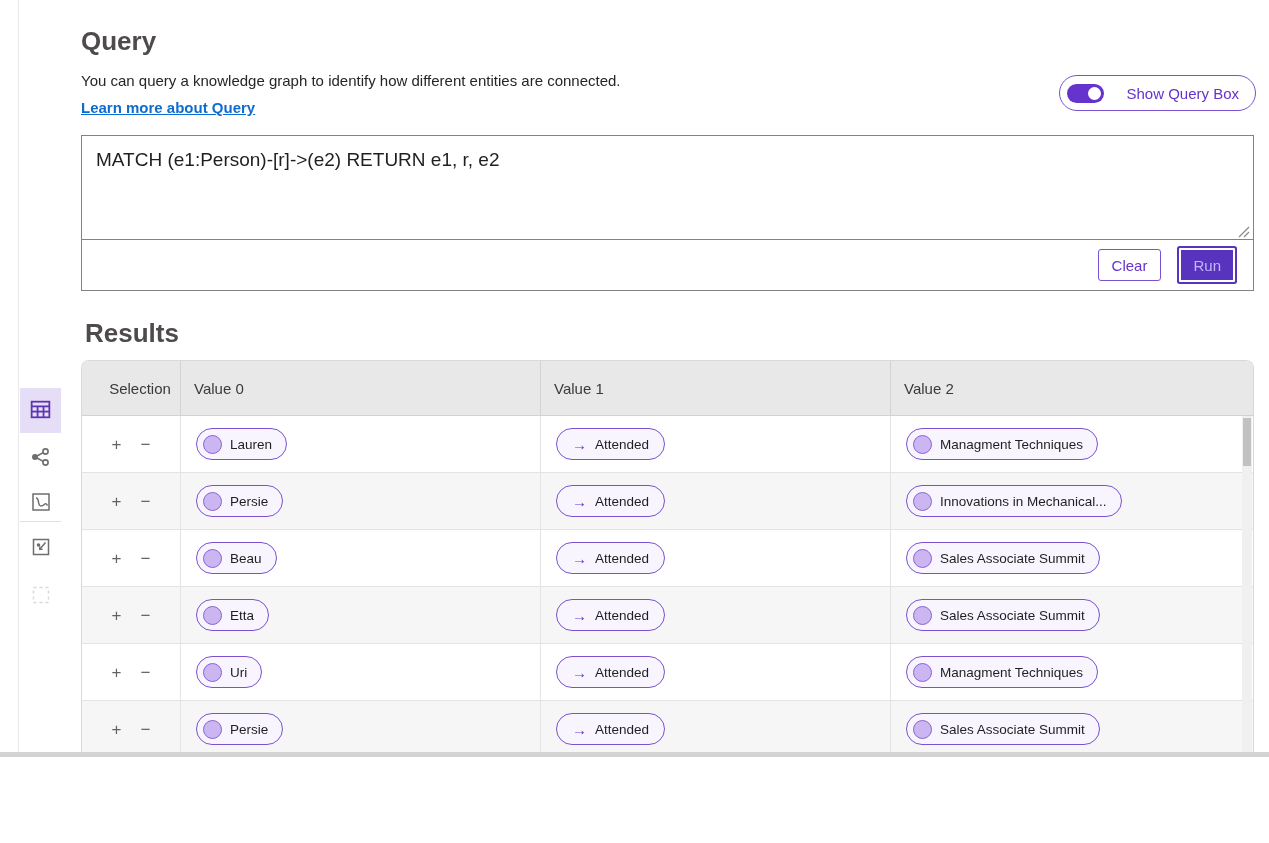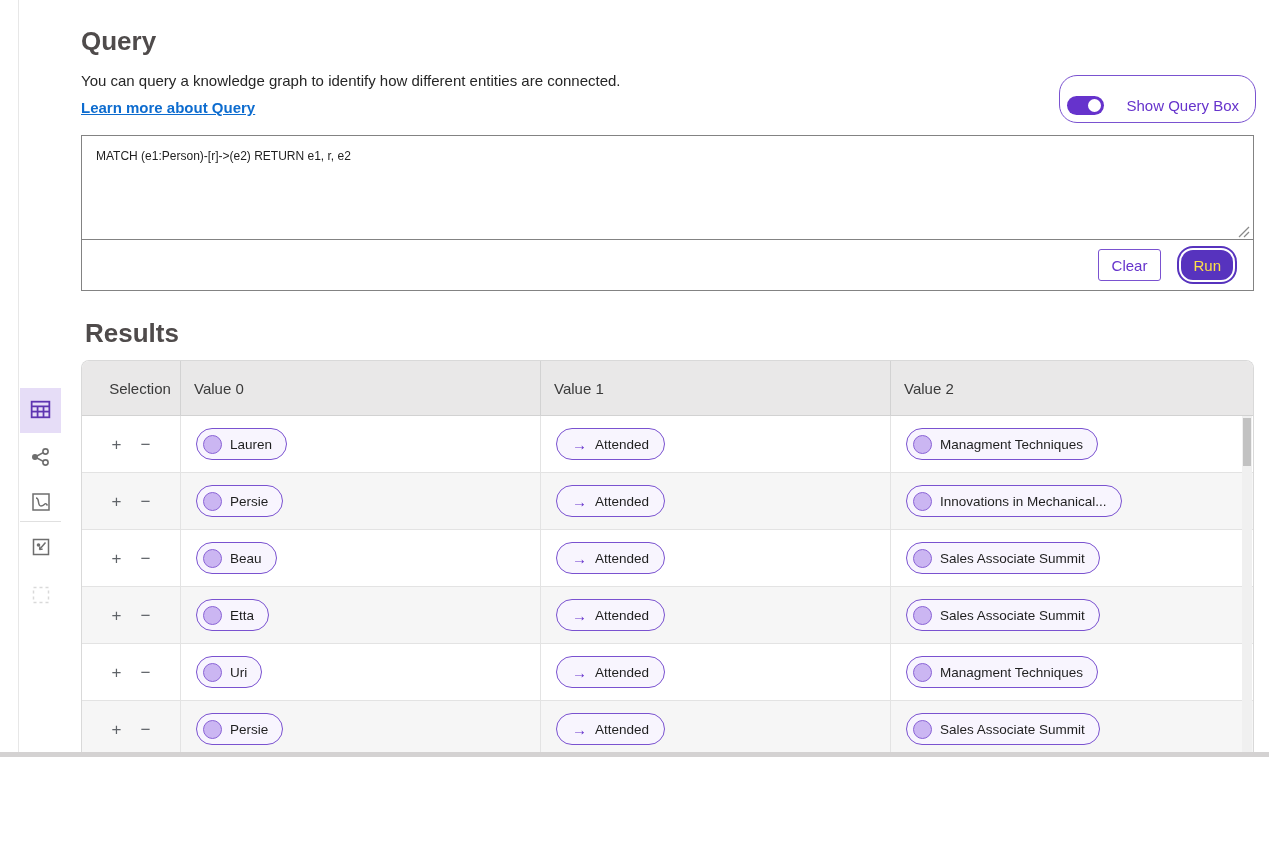--- a/index.html
+++ b/index.html
@@ -20,41 +20,41 @@
   .vs-5{left:20px;top:581px;height:30px;color:#d9d9d9;}
 
   
   .h-query{position:absolute;left:81px;top:26px;font-size:26px;font-weight:bold;color:#4f4b4b;margin:0;}
   .p-desc{position:absolute;left:81px;top:72px;font-size:15px;color:#262626;margin:0;}
   .a-learn{position:absolute;left:81px;top:99px;font-size:15px;font-weight:bold;
            color:var(--link,#0d6ccf);text-decoration:underline;cursor:pointer;}
 
   
   .show-toggle{position:absolute;right:13px;top:75px;height:34px;display:flex;align-items:center;
-               gap:22px;padding:12px 16px 0 7px;border:1px solid var(--pill-border,#7a52d0);
+               gap:22px;padding:0 16px 0 7px;border:1px solid var(--pill-border,#7a52d0);
                border-radius:18px;background:#fff;cursor:pointer;}
   .show-toggle .label{font-size:15px;color:var(--accent,#6633cc);}
   .switch{position:relative;width:37px;height:19px;border-radius:10px;background:var(--accent,#6633cc);}
   .switch .knob{position:absolute;right:1px;top:1px;width:17px;height:17px;border-radius:50%;
                 background:#fff;border:2px solid var(--accent,#6633cc);box-sizing:border-box;}
 
   
   .query-box{position:absolute;left:81px;top:135px;width:1173px;height:156px;
              border:1px solid #838383;box-sizing:border-box;background:#fff;}
   .query-editor{display:block;width:100%;height:104px;box-sizing:border-box;border:none;
                 border-bottom:1px solid #838383;resize:none;outline:none;padding:13px 14px;
-                font-family:"Liberation Sans",sans-serif;font-size:12px;color:#1f1f1f;}
+                font-family:"Liberation Sans",sans-serif;font-size:19px;color:#1f1f1f;}
   .resize-handle{position:absolute;right:3px;top:88px;width:13px;height:13px;}
   .query-actions{display:flex;align-items:center;justify-content:flex-end;height:50px;
                  padding-right:16px;gap:18px;}
   .btn-clear{height:32px;padding:0 13px;background:#fff;border:1px solid var(--pill-border,#7a52d0);
              border-radius:3px;color:var(--accent,#6633cc);font-size:15px;cursor:pointer;
              font-family:"Liberation Sans",sans-serif;}
   .btn-run{height:34px;padding:0 12px;background:var(--run-bg,#5733be);border:2px solid #fff;
-           box-shadow:0 0 0 2px var(--run-bg,#5733be);border-radius:14px;color:#fde047;font-size:15px;
+           box-shadow:0 0 0 2px var(--run-bg,#5733be);border-radius:1px;color:#c4b5fd;font-size:15px;
            cursor:pointer;font-family:"Liberation Sans",sans-serif;margin-right:2px;}
 
   .h-results{position:absolute;left:81px;top:314px;font-size:26px;font-weight:bold;color:#4f4b4b;margin:4px;}
 
   
   .results-table{position:absolute;left:81px;top:360px;width:1173px;height:425px;box-sizing:border-box;
                  border:1px solid #d9d9d9;border-bottom:none;border-radius:8px 8px 0 0;
                  overflow:hidden;background:#fff;}
   .t-header{display:grid;grid-template-columns:99px 360px 350px auto;height:55px;
             background:var(--header-bg,#e9e8e8);border-bottom:1px solid #d2d2d2;box-sizing:border-box;}

